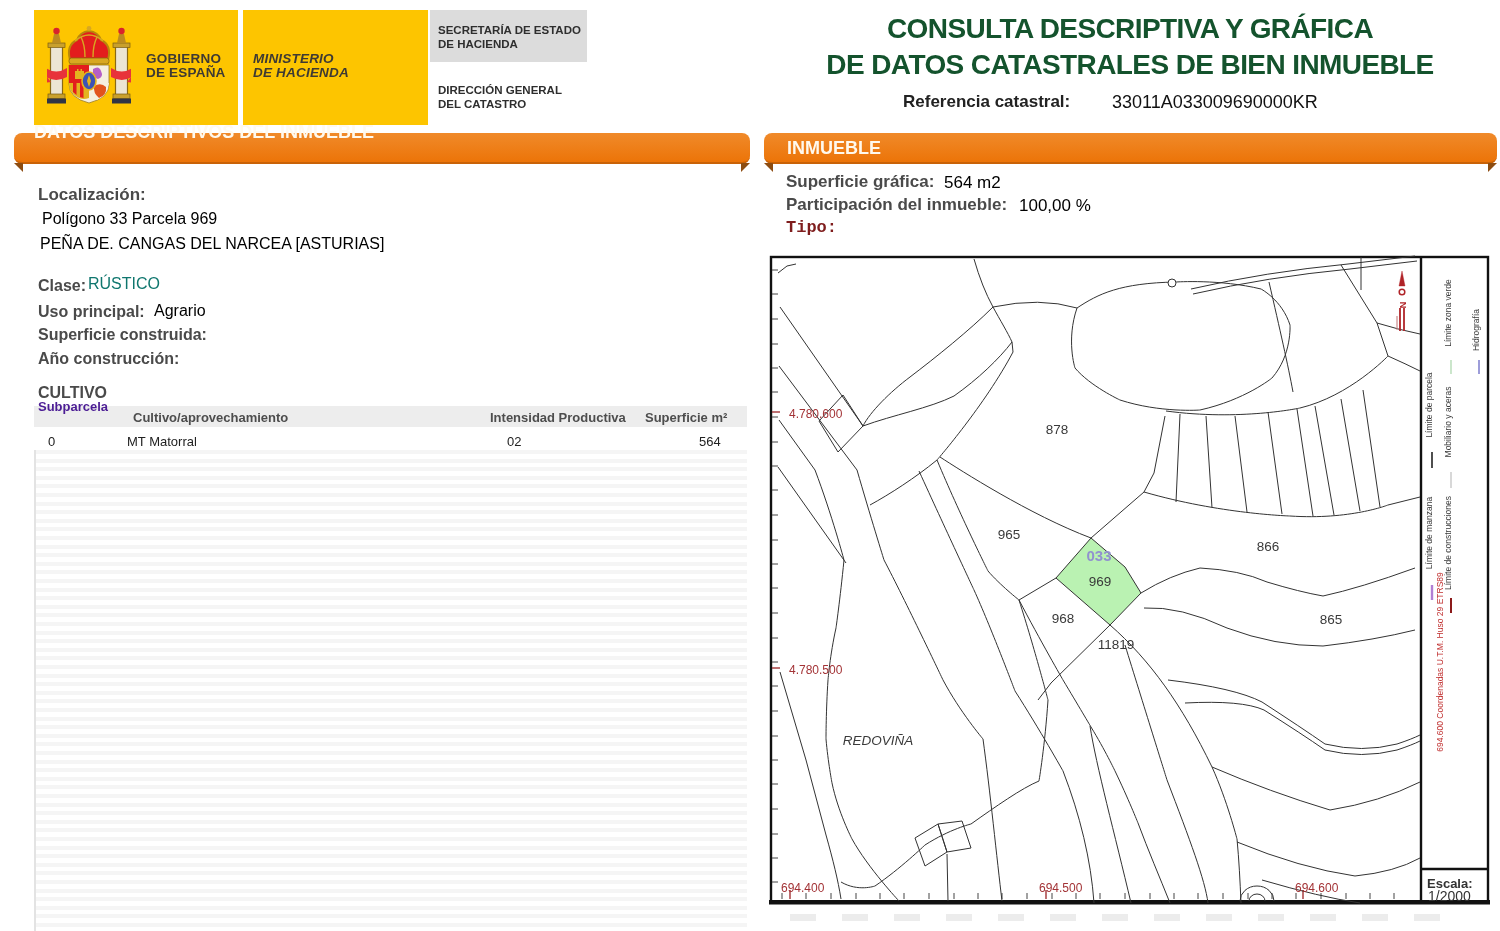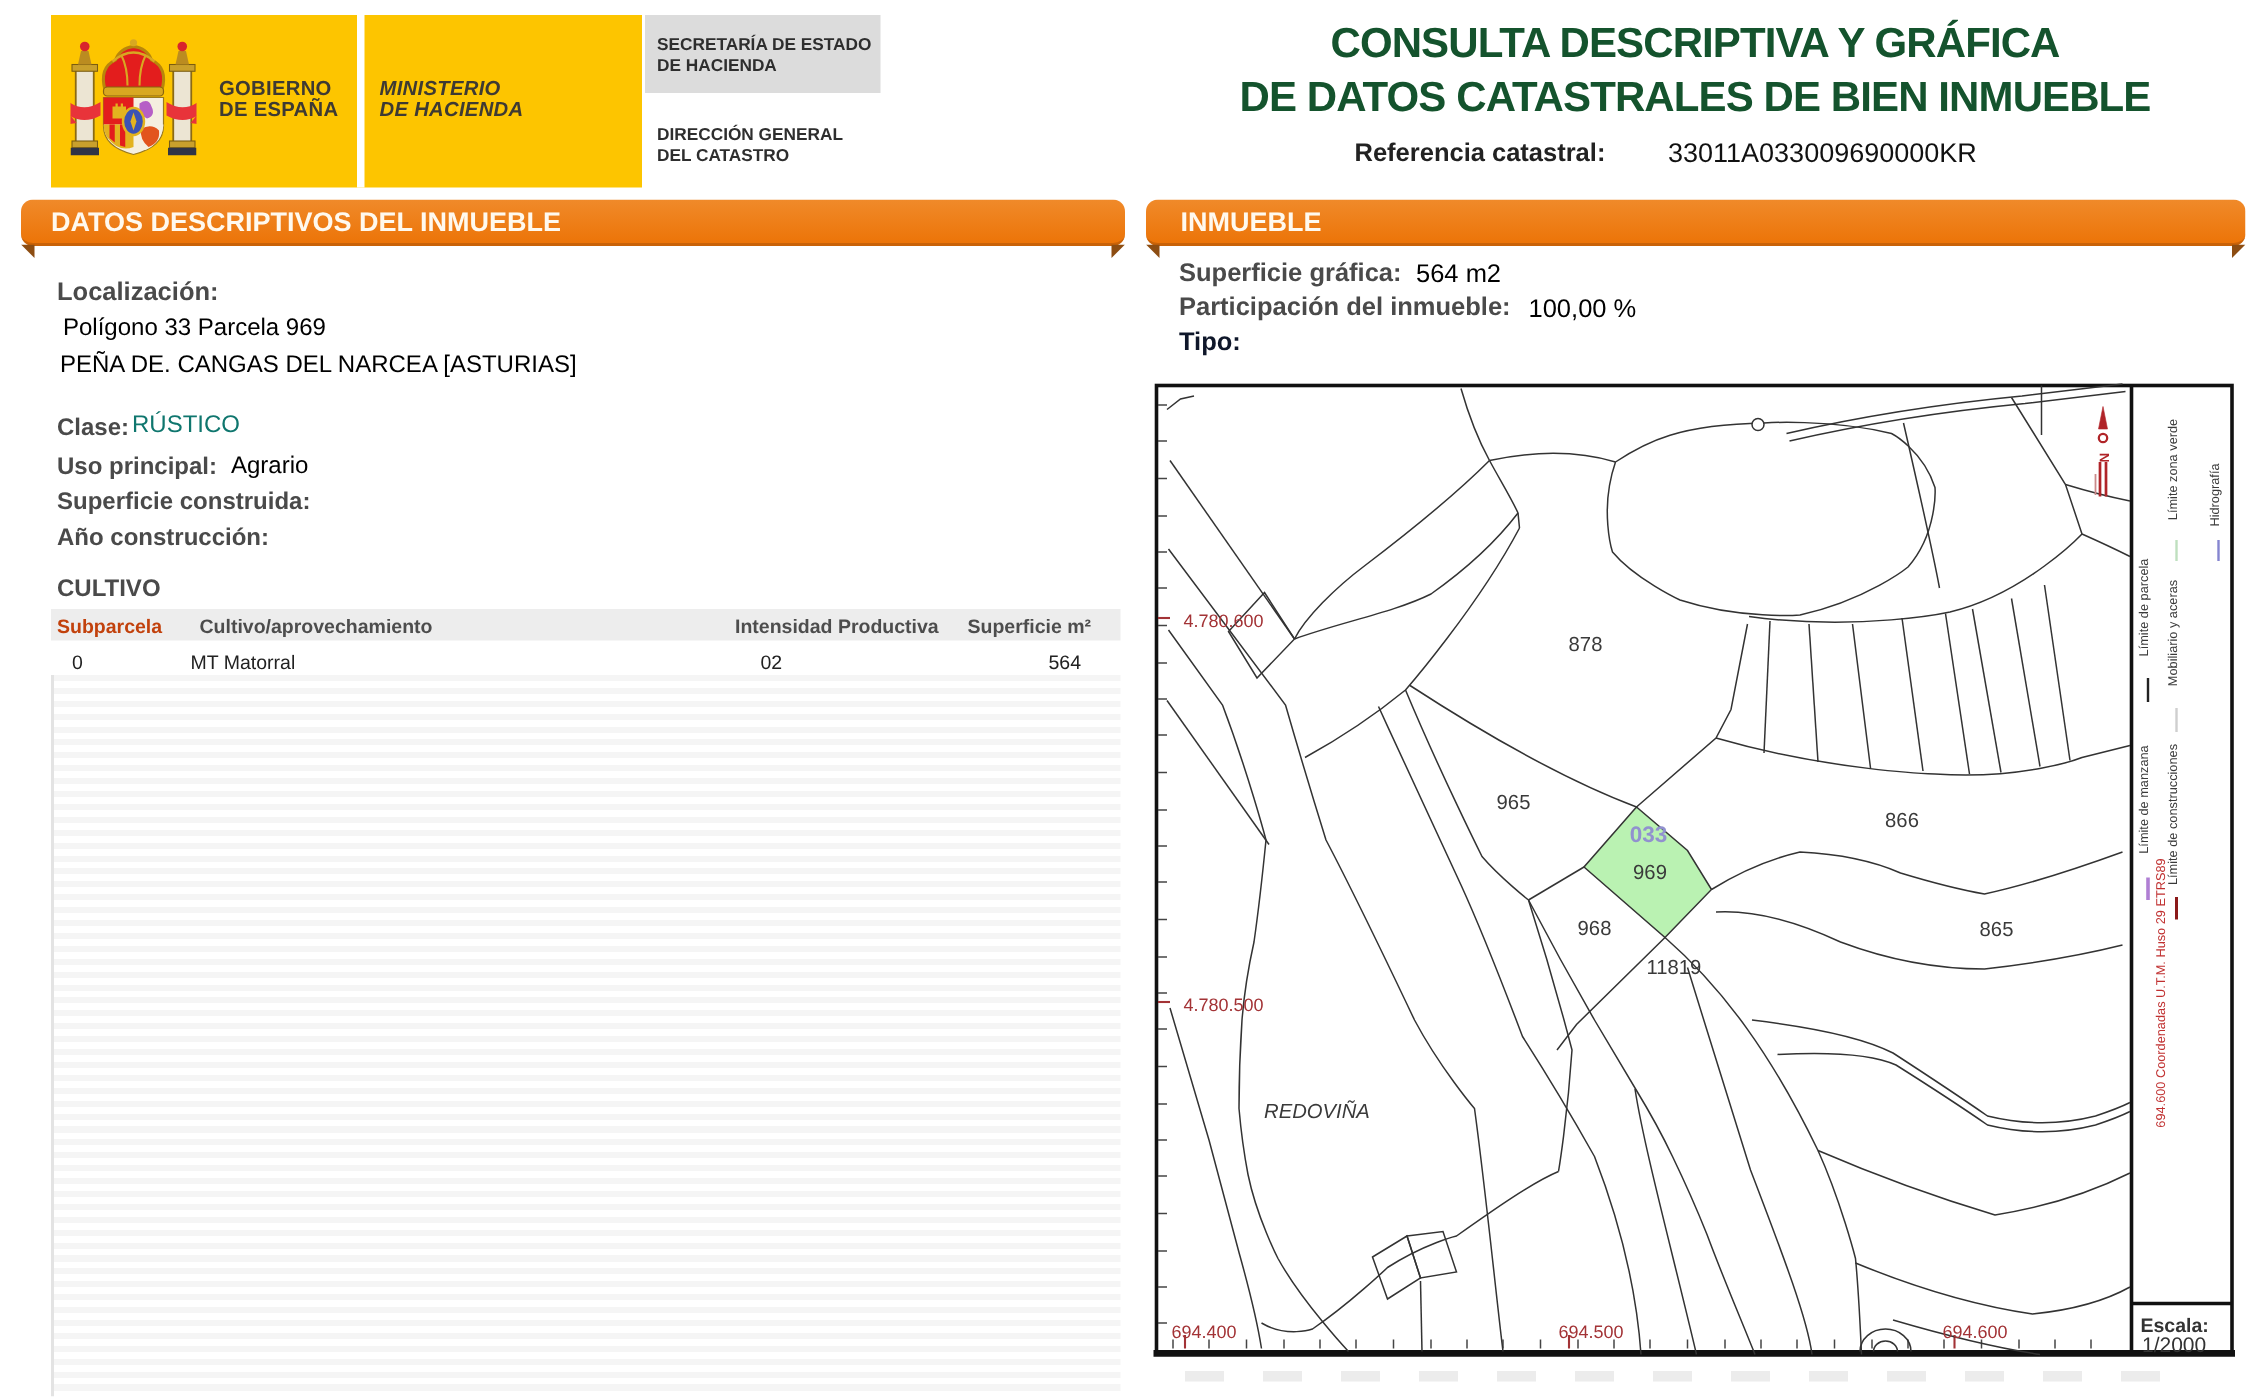--- a/index.html
+++ b/index.html
@@ -71,21 +71,21 @@
 <div class="abs" style="left:760px; top:11px; width:740px; text-align:center; font-size:28px; font-weight:bold; color:#14532d; line-height:35.5px; letter-spacing:-0.6px;">CONSULTA DESCRIPTIVA Y GRÁFICA<br>DE DATOS CATASTRALES DE BIEN INMUEBLE</div>
 
 <div class="abs" style="left:903px; top:92px; font-size:17px; font-weight:bold; color:#222;">Referencia catastral:</div>
 <div class="abs" style="left:1112px; top:92px; font-size:18px; color:#111;">33011A033009690000KR</div>
 
 <div class="abs" style="left:14px; top:133px; width:736px; height:31px; background:linear-gradient(#f08a2a,#ec7408); border-radius:8px; border-bottom:2px solid #c96207;"></div>
 <svg class="abs" style="left:14px; top:163px;" width="736" height="10" viewBox="0 0 736 10">
     <path d="M0,0 L9,9 L9,0 Z" fill="#8d4d12"></path>
     <path d="M736,0 L727,9 L727,0 Z" fill="#8d4d12"></path>
   </svg>
-<div class="abs" style="left:34px; top:138px; font-size:18px; font-weight:bold; color:#fff9ee;">DATOS DESCRIPTIVOS DEL INMUEBLE</div>
+<div class="abs" style="left:34px; top:122px; font-size:18px; font-weight:bold; color:#fff9ee;">DATOS DESCRIPTIVOS DEL INMUEBLE</div>
 
 <div class="abs" style="left:764px; top:133px; width:733px; height:31px; background:linear-gradient(#f08a2a,#ec7408); border-radius:8px; border-bottom:2px solid #c96207;"></div>
 <svg class="abs" style="left:764px; top:163px;" width="733" height="10" viewBox="0 0 733 10">
     <path d="M0,0 L9,9 L9,0 Z" fill="#8d4d12"></path>
     <path d="M733,0 L724,9 L724,0 Z" fill="#8d4d12"></path>
   </svg>
 <div class="abs" style="left:787px; top:138px; font-size:18px; font-weight:bold; color:#fff9ee;">INMUEBLE</div>
 
 <div class="abs" style="left:38px; top:185px; font-size:17px; font-weight:bold; color:#4a4a4a;">Localización:</div>
 
@@ -99,39 +99,39 @@
 <div class="abs" style="left:38px; top:303px; font-size:16px; font-weight:bold; color:#4a4a4a;">Uso principal:</div>
 <div class="abs" style="left:154px; top:302px; font-size:16px; color:#000;">Agrario</div>
 
 <div class="abs" style="left:38px; top:326px; font-size:16px; font-weight:bold; color:#4a4a4a;">Superficie construida:</div>
 
 <div class="abs" style="left:38px; top:350px; font-size:16px; font-weight:bold; color:#4a4a4a;">Año construcción:</div>
 
 <div class="abs" style="left:38px; top:384px; font-size:16px; font-weight:bold; color:#4a4a4a;">CULTIVO</div>
 
 <div class="abs" style="left:34px; top:406px; width:713px; height:21px; background:#ededed;"></div>
-<div class="abs" style="left:38px; top:410px; font-size:13px; font-weight:bold; color:#c2410c;">Subparcela</div>
+<div class="abs" style="left:38px; top:399px; font-size:13px; font-weight:bold; color:#4c1d95;">Subparcela</div>
 <div class="abs" style="left:133px; top:410px; font-size:13px; font-weight:bold; color:#4d4d4d;">Cultivo/aprovechamiento</div>
 <div class="abs" style="left:490px; top:410px; font-size:13px; font-weight:bold; color:#4d4d4d;">Intensidad Productiva</div>
 <div class="abs" style="left:645px; top:410px; font-size:13px; font-weight:bold; color:#4d4d4d;">Superficie m²</div>
 
 <div class="abs" style="left:48px; top:434px; font-size:13px; color:#222;">0</div>
 <div class="abs" style="left:127px; top:434px; font-size:13px; color:#222;">MT Matorral</div>
 <div class="abs" style="left:507px; top:434px; font-size:13px; color:#222;">02</div>
 <div class="abs" style="left:699px; top:434px; font-size:13px; color:#222;">564</div>
 
 <div class="abs" style="left:34px; top:450px; width:713px; height:481px; border-left:2px solid #e3e3e3; background:repeating-linear-gradient(to bottom,#f5f5f5 0px,#f5f5f5 4px,#ffffff 4px,#ffffff 8.6px);"></div>
 
 <div class="abs" style="left:786px; top:172px; font-size:17px; font-weight:bold; color:#4a4a4a;">Superficie gráfica:</div>
 <div class="abs" style="left:944px; top:173px; font-size:17px; color:#000;">564 m2</div>
 
 <div class="abs" style="left:786px; top:195px; font-size:17px; font-weight:bold; color:#4a4a4a;">Participación del inmueble:</div>
 <div class="abs" style="left:1019px; top:196px; font-size:17px; color:#000;">100,00 %</div>
 
-<div class="abs" style="left:786px; top:218px; font-size:17px; font-weight:bold; color:#0f172a;">Tipo:</div>
+<div class="abs" style="left:786px; top:218px; font-size:17px; font-weight:bold; color:#7f1d1d;font-family:Liberation Mono, monospace;">Tipo:</div>
 
 <svg class="abs" style="left:0; top:0;" width="1500" height="931" viewBox="0 0 1500 931">
 
 <rect x="771" y="257" width="717" height="645" fill="none" stroke="#111" stroke-width="2.4"></rect>
 
 <line x1="1421" y1="257" x2="1421" y2="902" stroke="#111" stroke-width="2.4"></line>
 
 <line x1="1421" y1="869" x2="1488" y2="869" stroke="#111" stroke-width="2.4"></line>
 
 <rect x="769" y="900" width="721" height="4.5" fill="#111"></rect>

